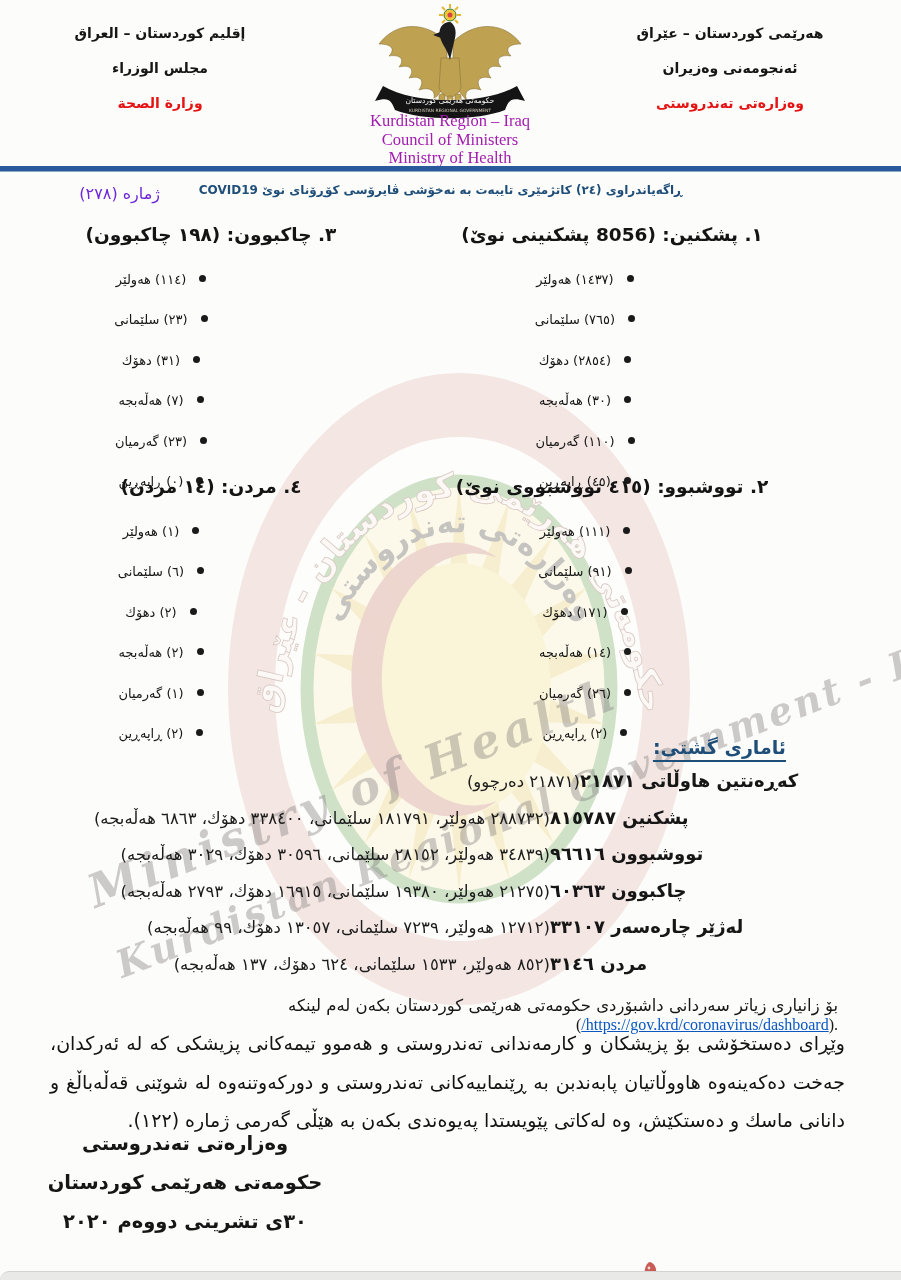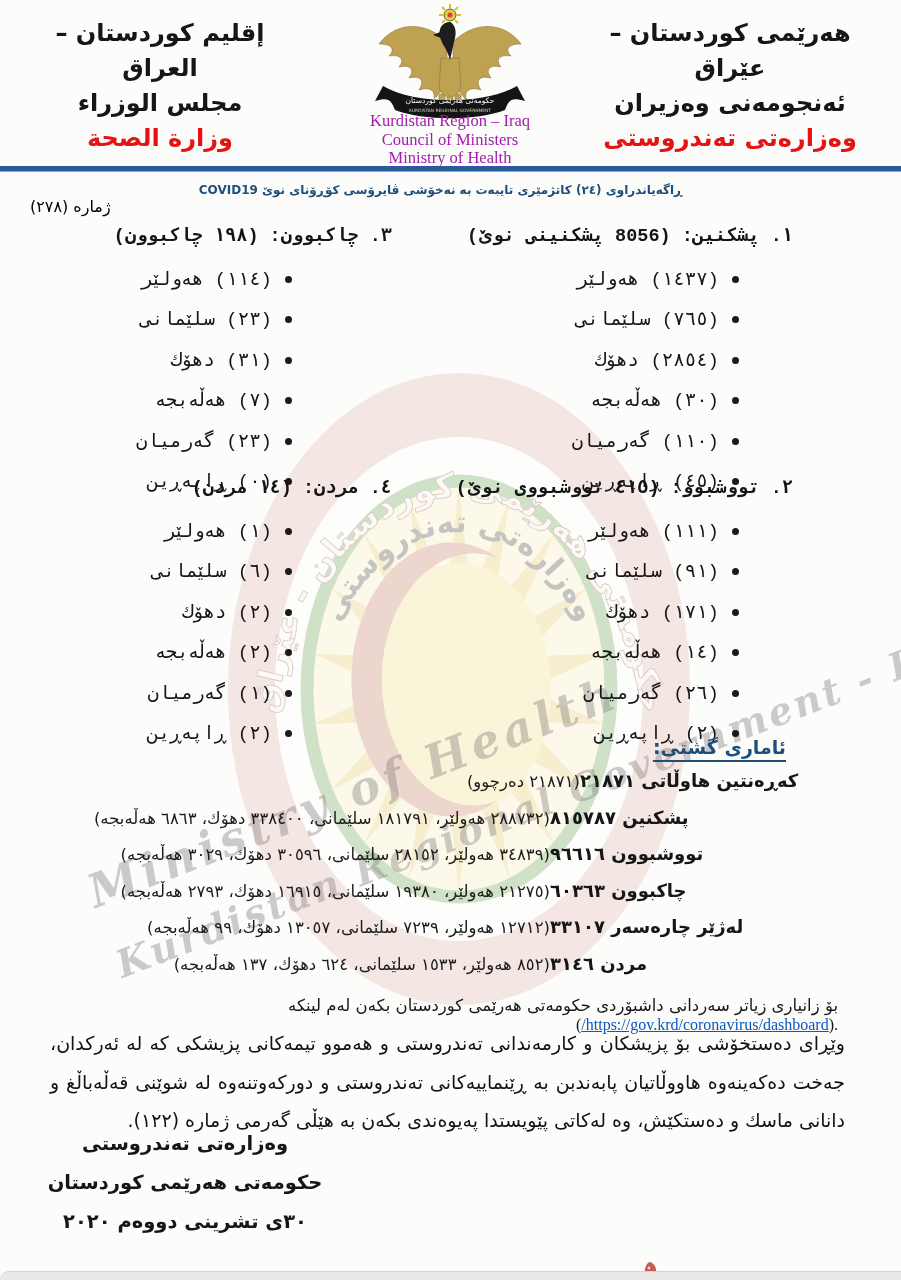--- a/index.html
+++ b/index.html
@@ -6,39 +6,39 @@
   .page{
     position:relative; width:901px; height:1280px; margin:0 auto;
     background:#fcfcfa; overflow:hidden;
     font-family:"DejaVu Sans",sans-serif; color:#161616; direction:rtl;
   }
   .layer{position:absolute; inset:0;}
   .wm{z-index:0;}
   .content{z-index:1;}
 
   
-  .hdr-block{position:absolute; text-align:center; font-weight:bold; font-size:24px; line-height:35px;}
+  .hdr-block{position:absolute; text-align:center; font-weight:bold; font-size:14px; line-height:35px;}
   .hdr-kurdish{top:16px; left:575px; width:310px;}
   .hdr-arabic{top:16px; left:30px; width:260px;}
   .hdr-red{color:#e51313;}
   .logo-wrap{position:absolute; left:355px; top:2px; width:190px; text-align:center;}
   .logo-en{position:absolute; left:290px; top:112px; width:320px; text-align:center;
            font-family:"Liberation Serif",serif; font-size:16.5px; line-height:18.5px; color:#a21caf; direction:ltr;}
   .rule{position:absolute; left:0; right:0; top:166px; height:5px; background:#2b5a9c; border-bottom:1px solid #8fa9cc;}
 
   
   .title{position:absolute; top:183px; left:130px; right:150px; text-align:center;
          font-size:12px; font-weight:bold; color:#1f4e79;}
-  .report-no{position:absolute; top:197px; left:30px; width:130px; text-align:left; font-size:16px; color:#000000;}
-
-  
-  .sec{position:absolute; width:362px; direction:rtl; text-align:right;font-family:Liberation Mono, monospace;}
+  .report-no{position:absolute; top:184px; left:30px; width:130px; text-align:right; font-size:16px; color:#6d28d9;}
+
+  
+  .sec{position:absolute; width:362px; direction:rtl; text-align:center;}
   .sec-h{font-weight:bold; font-size:18.5px; height:36px; color:#141414;}
   .sec-items{}
-  .sec .item{height:40.4px; line-height:40.4px; font-size:19px; white-space:nowrap;}
+  .sec .item{height:40.4px; line-height:40.4px; font-size:13px; white-space:nowrap;}
   .sec1 .sec-items,.sec2 .sec-items{padding-right:54px;}
   .sec3 .sec-items,.sec4 .sec-items{padding-right:100px;}
   .dot{display:inline-block; width:7px; height:7px; border-radius:50%; background:#1a1a1a;
        margin-left:13px; vertical-align:2px;}
   .sec1{top:224px; right:108px;}
   .sec3{top:224px; right:509px;}
   .sec2{top:476px; right:108px;}
   .sec4{top:476px; right:509px;}
 
   

